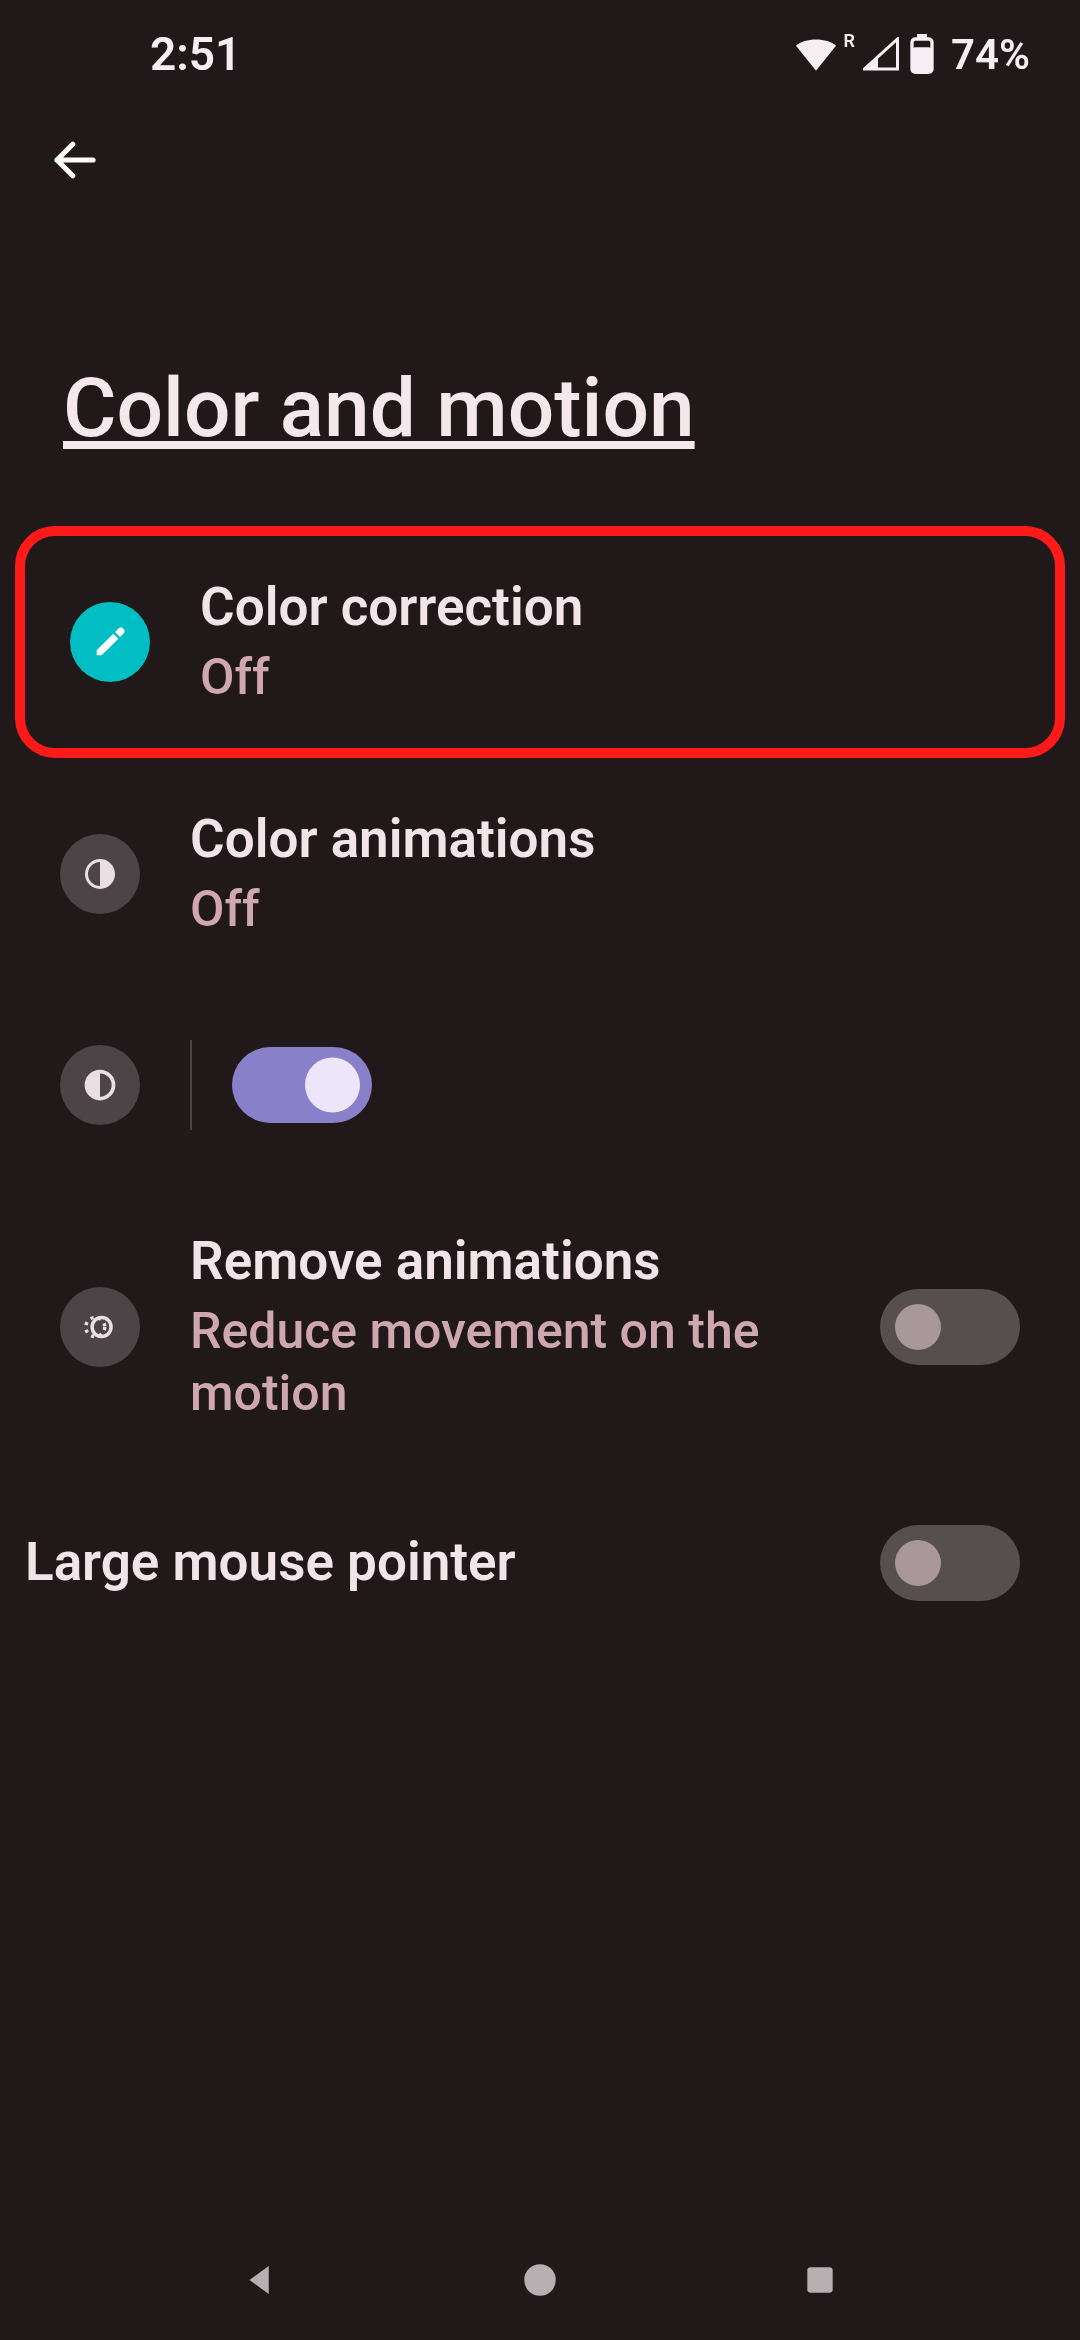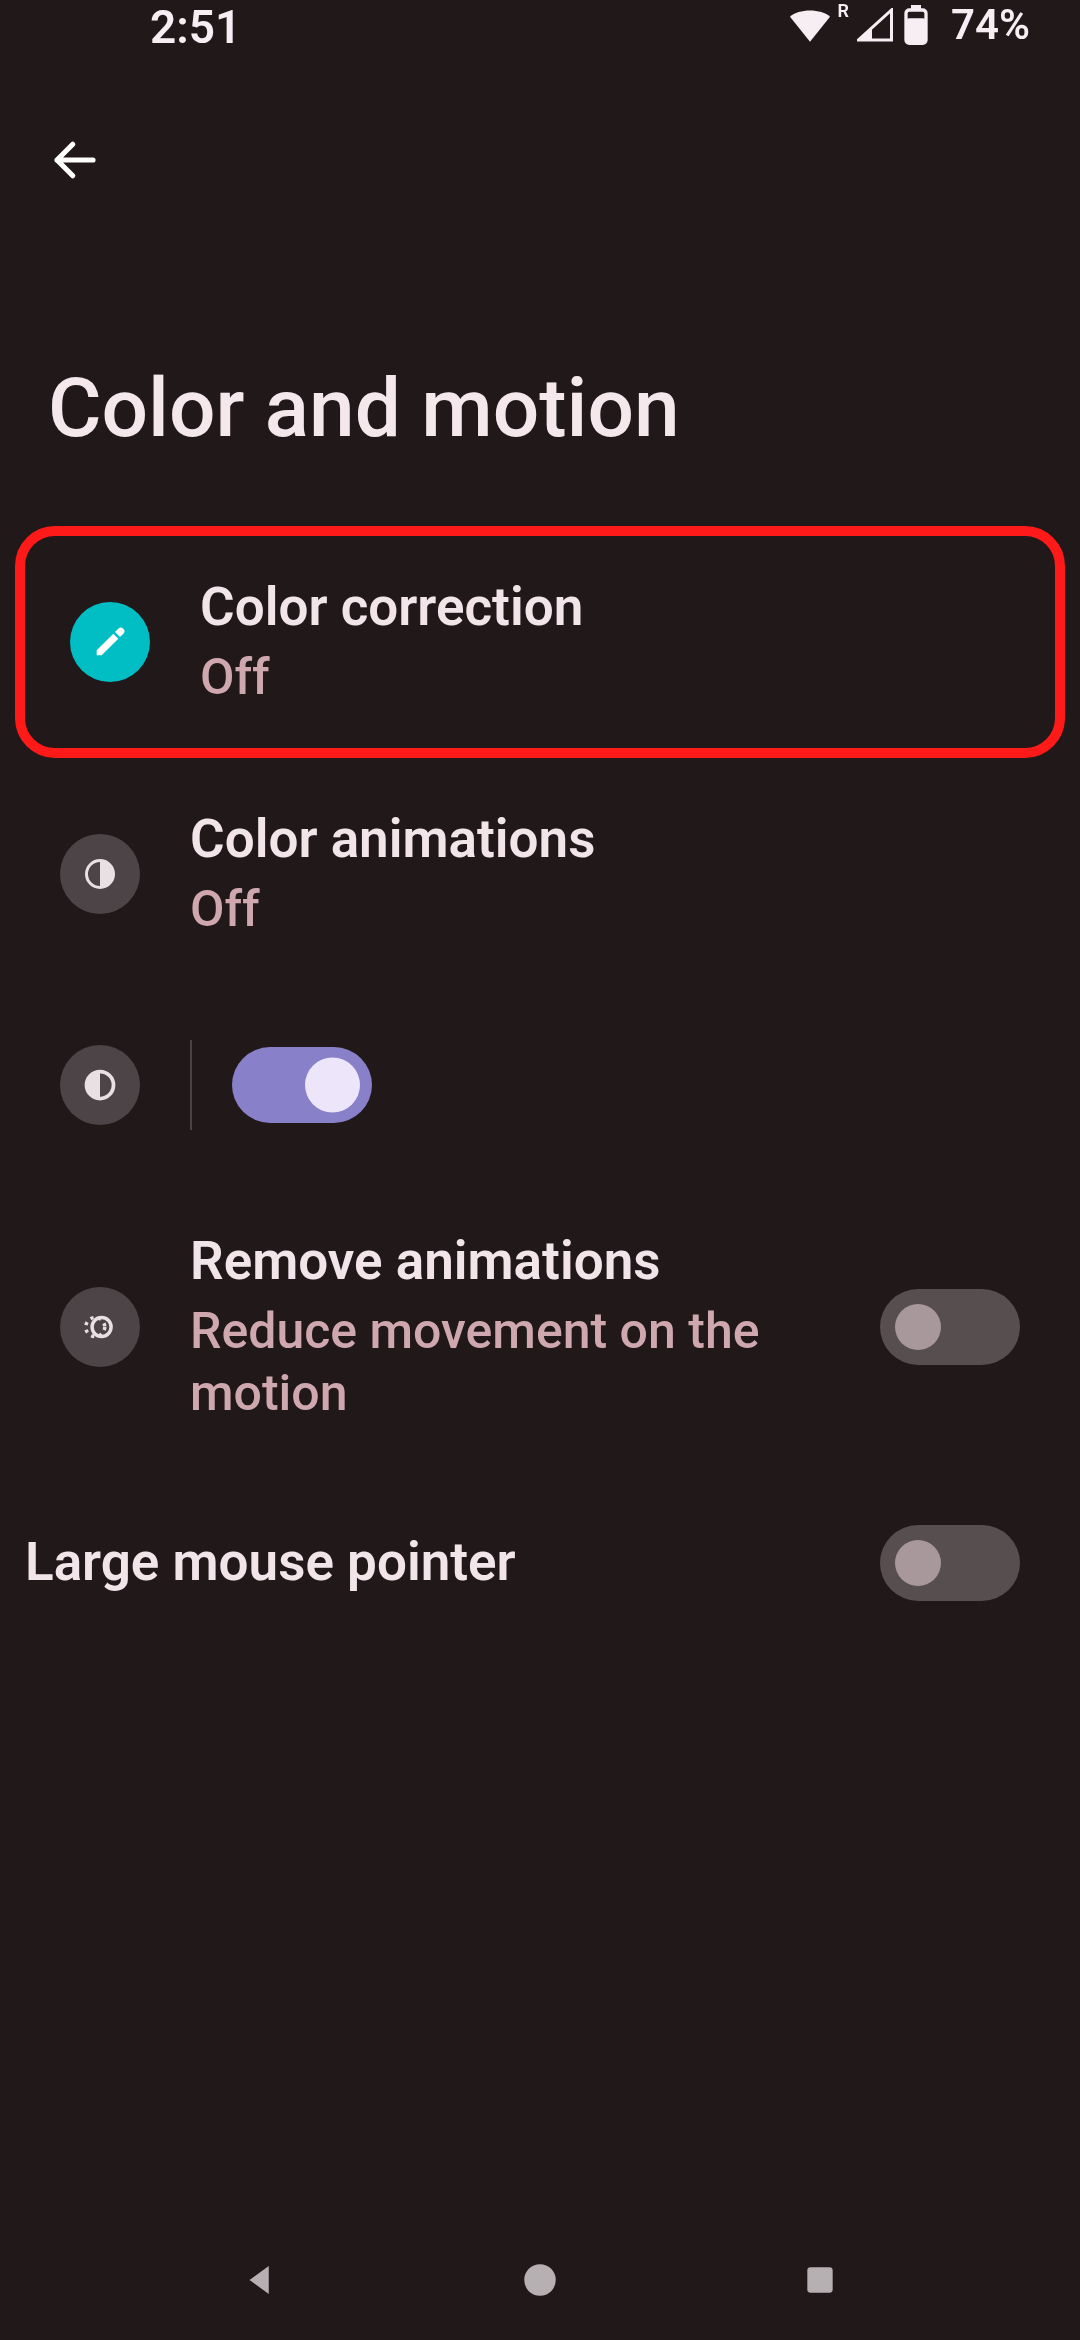--- a/index.html
+++ b/index.html
@@ -18,38 +18,38 @@
     width: 100%;
     height: 100%;
     display: flex;
     flex-direction: column;
     position: relative;
   }
   
   .status-bar {
     height: 100px;
     display: flex;
-    align-items: flex-start;
+    align-items: center;
     justify-content: space-between;
-    padding: 0 50px 0 150px;
+    padding: 8px 50px 0 150px;
     color: #f7eef3;
   }
   .status-left {
     font-size: 46px;
     font-weight: 600;
   }
   .status-right {
     display: flex;
     align-items: center;
     gap: 10px;
     font-size: 42px;
     font-weight: 600;
   }
   .status-right svg { display: block; }
-  .status-battery-text { margin-left: 12px; }
+  .status-battery-text { margin-left: 6px; }
 
   
   .back-row {
     height: 120px;
     display: flex;
     align-items: center;
     padding-left: 40px;
   }
   .back-btn {
     width: 70px;
@@ -59,21 +59,22 @@
     justify-content: center;
     color: #fff;
     cursor: pointer;
   }
 
   
   .page-title {
     font-size: 82px;
     font-weight: 500;
     color: #f4e8ec;
-    padding: 140px 70px 70px 48px;
+    padding: 140px 70px 70px 63px;
+    text-decoration: underline;
   }
 
   
   .settings-list {
     display: flex;
     flex-direction: column;
   }
   .setting-row {
     display: flex;
     align-items: center;

